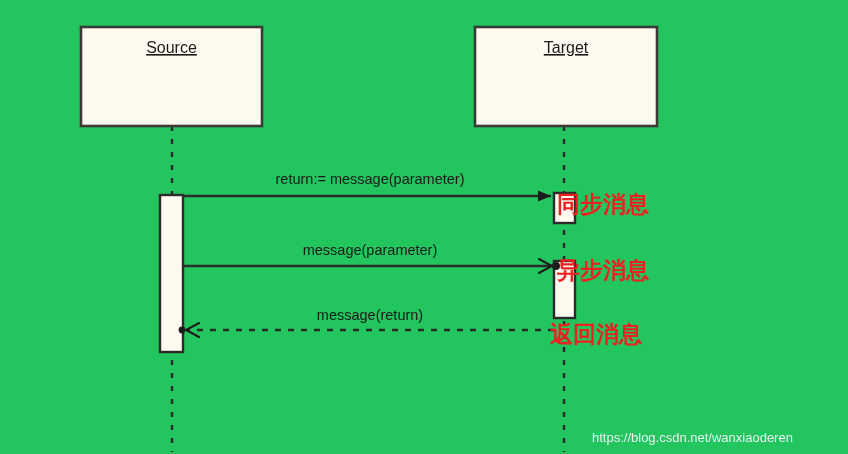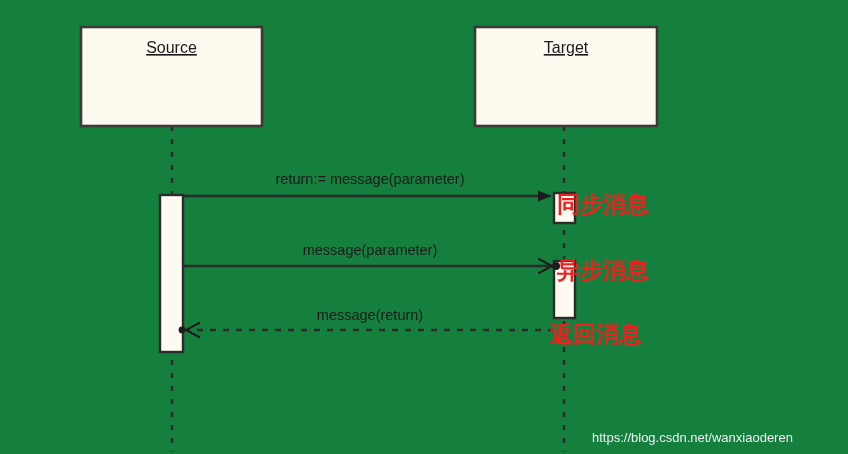--- a/index.html
+++ b/index.html
@@ -10,21 +10,21 @@
   body {
     width: 848px;
     height: 454px;
     font-family: "Liberation Sans", "DejaVu Sans", sans-serif;
     overflow: hidden;
   }
   #diagram-root {
     position: relative;
     width: 848px;
     height: 454px;
-    background: #15803d;
+    background: #22c55e;
   }
   #seq-svg {
     position: absolute;
     left: 0;
     top: 0;
     width: 848px;
     height: 454px;
   }
   .lifeline-name {
     font-family: "Liberation Sans", "DejaVu Sans", sans-serif;

